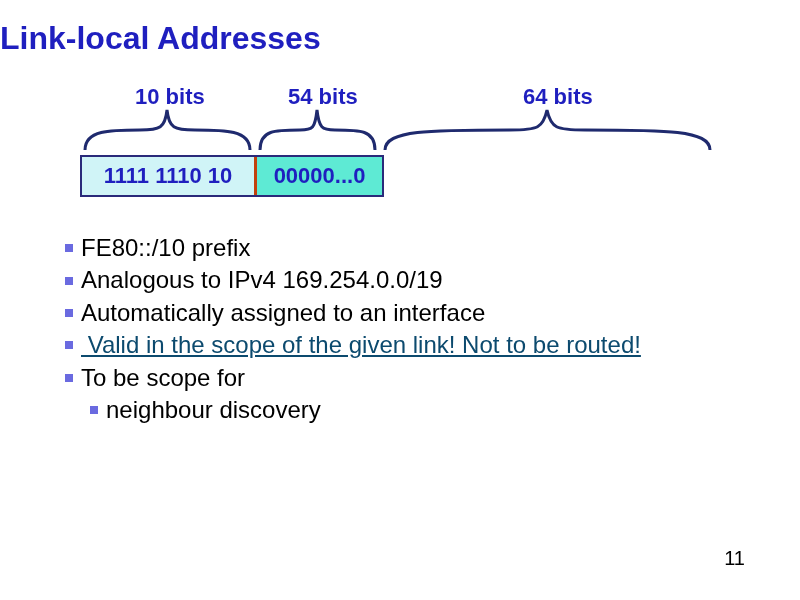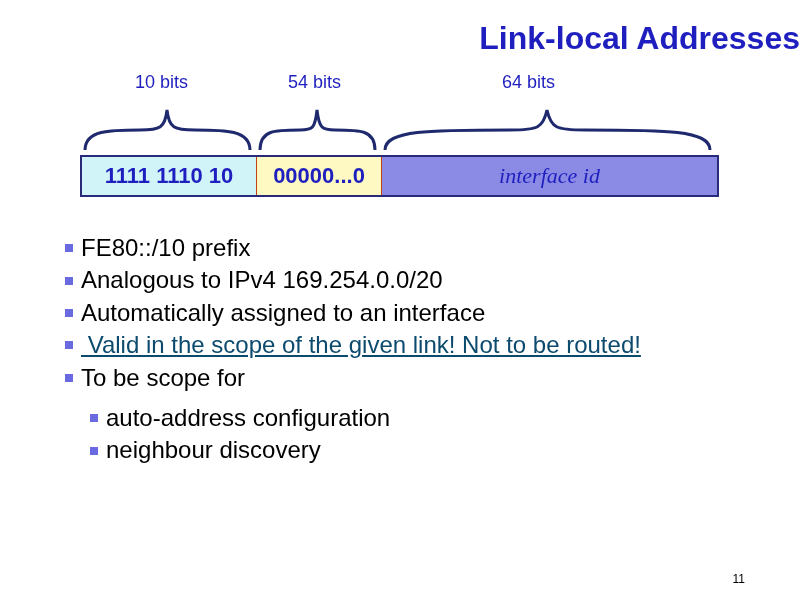--- a/index.html
+++ b/index.html
@@ -5,38 +5,39 @@
   * { margin: 0; padding: 0; box-sizing: border-box; }
   body {
     width: 800px;
     height: 600px;
     background: #ffffff;
     font-family: Arial, Helvetica, sans-serif;
     position: relative;
     overflow: hidden;
   }
   .title {
-    text-align: right;
+    text-align: left;
     color: #1f1fbf;
     font-weight: bold;
     font-size: 32px;
     margin-top: 20px;
   }
   .diagram {
     position: relative;
     margin: 15px auto 0;
     width: 640px;
     height: 130px;
   }
   .bit-label {
     position: absolute;
     color: #1f1fbf;
-    font-size: 18px;
-    font-weight: normal;
+    font-size: 22px;
+    font-weight: bold;
     font-family: "Comic Sans MS", "Arial", sans-serif;
+    margin-top: 12px;
   }
   .brace {
     position: absolute;
     color: #1f2a6e;
   }
   .brace svg { display: block; }
   .fields {
     position: absolute;
     top: 83px;
     left: 0;
@@ -44,99 +45,97 @@
     height: 42px;
     border: 2px solid #2a2a7a;
   }
   .field {
     display: flex;
     align-items: center;
     justify-content: center;
     font-size: 22px;
     font-weight: bold;
     color: #1f1fbf;
-    border-right: 1px solid #c2410c;
+    border-right: 3px solid #c2410c;
     font-family: "Comic Sans MS", Arial, sans-serif;
   }
   .field:last-child { border-right: none; }
   .field1 { background: #d0f4f7; width: 175px; }
-  .field2 { background: #fef9c3; width: 125px; }
+  .field2 { background: #5eead4; width: 125px; }
   .field3 { background: #8b8be6; width: 335px; font-style: italic; font-family: Georgia, serif; font-weight: normal; color: #1f1fbf; }
   .content {
     margin: 30px 60px 0 65px;
     font-size: 24px;
     color: #000;
     line-height: 1.35;
   }
-  .content ul { list-style: none; margin-top: 8px; }
+  .content ul { list-style: none; }
   .content li::before {
     content: "";
     display: inline-block;
     width: 8px;
     height: 8px;
     background: #6a6ae0;
     margin-right: 8px;
     vertical-align: middle;
     margin-bottom: 3px;
   }
   .sub-list {
     margin-left: 25px;
   }
   .highlight {
     color: #0c4a6e;
     text-decoration: underline;
   }
   .page-num {
     position: absolute;
-    bottom: 14px;
+    bottom: 30px;
     right: 55px;
-    font-size: 12px;
+    font-size: 20px;
     color: #000;
   }
 </style>
 </head>
 <body>
 
 <h1 class="title">Link-local Addresses</h1>
 
 <div class="diagram">
   <div class="bit-label" style="left:55px; top:0;">10 bits</div>
   <div class="bit-label" style="left:208px; top:0;">54 bits</div>
-  <div class="bit-label" style="left:422px; top:0;">64 bits</div>
+  <div class="bit-label" style="left:443px; top:0;">64 bits</div>
 
   <div class="brace" style="left:0; top:28px;">
     <svg width="175" height="55" viewBox="0 0 175 55">
       <path d="M 5 50 C 5 30, 30 30, 60 30 C 80 30, 85 28, 87 10 C 89 28, 94 30, 115 30 C 145 30, 170 30, 170 50" fill="none" stroke="#1f2a6e" stroke-width="3"></path>
     </svg>
   </div>
   <div class="brace" style="left:175px; top:28px;">
     <svg width="125" height="55" viewBox="0 0 125 55">
       <path d="M 5 50 C 5 30, 20 30, 45 30 C 58 30, 60 28, 62 10 C 64 28, 67 30, 80 30 C 105 30, 120 30, 120 50" fill="none" stroke="#1f2a6e" stroke-width="3"></path>
     </svg>
   </div>
   <div class="brace" style="left:300px; top:28px;">
     <svg width="335" height="55" viewBox="0 0 335 55">
       <path d="M 5 50 C 5 30, 50 30, 130 30 C 158 30, 163 28, 167 10 C 171 28, 176 30, 205 30 C 285 30, 330 30, 330 50" fill="none" stroke="#1f2a6e" stroke-width="3"></path>
     </svg>
   </div>
 
   <div class="fields">
     <div class="field field1">1111 1110 10</div>
     <div class="field field2">00000...0</div>
-    <div class="field field3">interface id</div>
   </div>
 </div>
 
 <div class="content">
   <ul>
     <li><span>FE80::/10 prefix</span></li>
-    <li><span>Analogous to IPv4 169.254.0.0/20</span></li>
+    <li><span>Analogous to IPv4 169.254.0.0/19</span></li>
     <li><span>Automatically assigned to an interface</span></li>
     <li><span class="highlight"> Valid in the scope of the given link! Not to be routed!</span></li>
     <li><span>To be scope for</span></li>
   </ul>
   <ul class="sub-list">
-    <li><span>auto-address configuration</span></li>
     <li><span>neighbour discovery</span></li>
   </ul>
 </div>
 
 <div class="page-num">11</div>
 
 </body></html>

